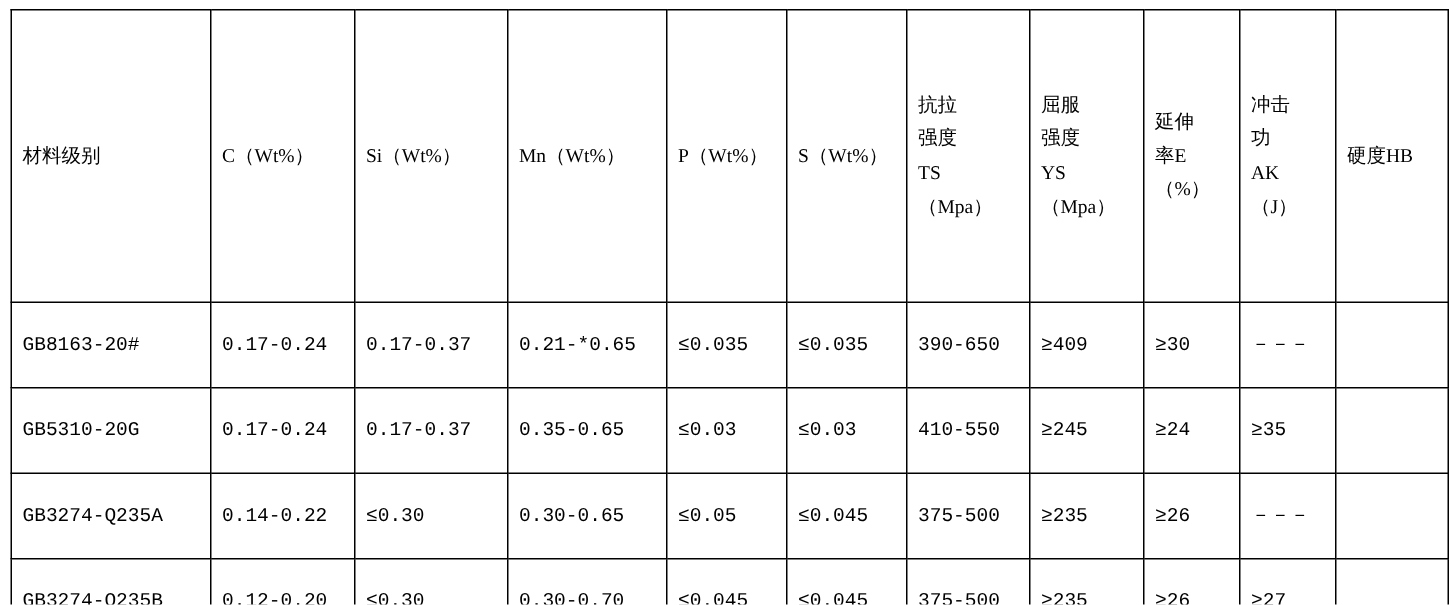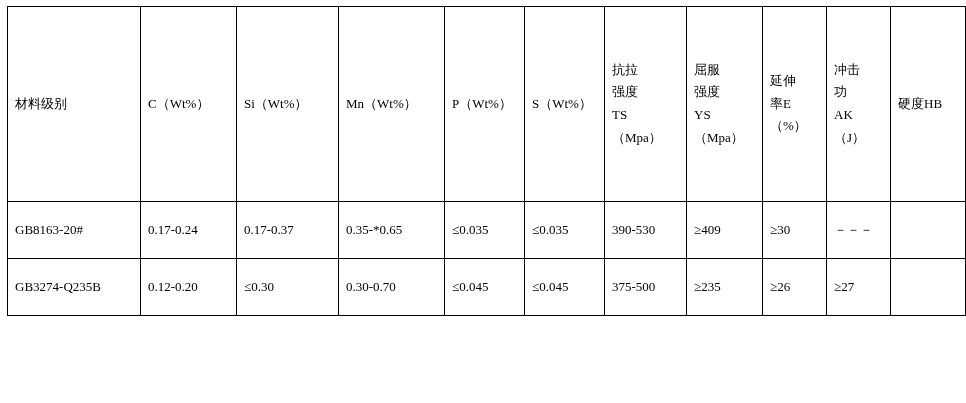--- a/index.html
+++ b/index.html
@@ -39,20 +39,21 @@
     text-align: left;
     white-space: pre-line;
     font-family: "Liberation Serif", serif;
   }
   table.spec thead th {
     height: 186px;
     vertical-align: middle;
   }
   table.spec tbody td {
     height: 48px;
+    font-family: Liberation Mono, monospace;
   }
   .cjk {
     font-family: "DejaVu Sans", sans-serif;
     font-size: 13px;
   }
 </style>
 </head>
 <body>
 
 <div class="sheet">
@@ -94,26 +95,52 @@
 AK
 （J）</th>
         <th class="cjk">硬度HB</th>
       </tr>
     </thead>
     <tbody>
       <tr>
         <td>GB8163-20#</td>
         <td>0.17-0.24</td>
         <td>0.17-0.37</td>
-        <td>0.35-*0.65</td>
+        <td>0.21-*0.65</td>
         <td>≤0.035</td>
         <td>≤0.035</td>
-        <td>390-530</td>
+        <td>390-650</td>
         <td>≥409</td>
         <td>≥30</td>
+        <td>－－－</td>
+        <td></td>
+      </tr>
+      <tr>
+        <td>GB5310-20G</td>
+        <td>0.17-0.24</td>
+        <td>0.17-0.37</td>
+        <td>0.35-0.65</td>
+        <td>≤0.03</td>
+        <td>≤0.03</td>
+        <td>410-550</td>
+        <td>≥245</td>
+        <td>≥24</td>
+        <td>≥35</td>
+        <td></td>
+      </tr>
+      <tr>
+        <td>GB3274-Q235A</td>
+        <td>0.14-0.22</td>
+        <td>≤0.30</td>
+        <td>0.30-0.65</td>
+        <td>≤0.05</td>
+        <td>≤0.045</td>
+        <td>375-500</td>
+        <td>≥235</td>
+        <td>≥26</td>
         <td>－－－</td>
         <td></td>
       </tr>
       <tr>
         <td>GB3274-Q235B</td>
         <td>0.12-0.20</td>
         <td>≤0.30</td>
         <td>0.30-0.70</td>
         <td>≤0.045</td>
         <td>≤0.045</td>

